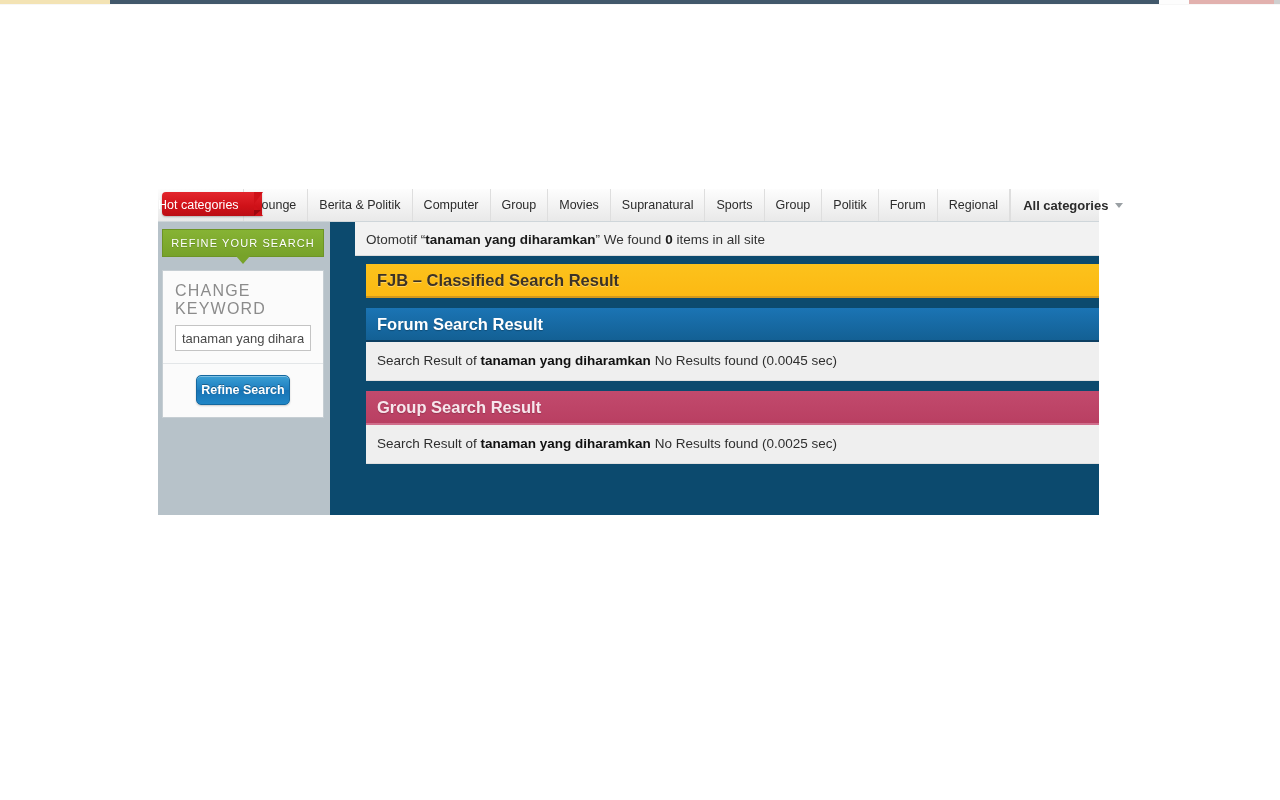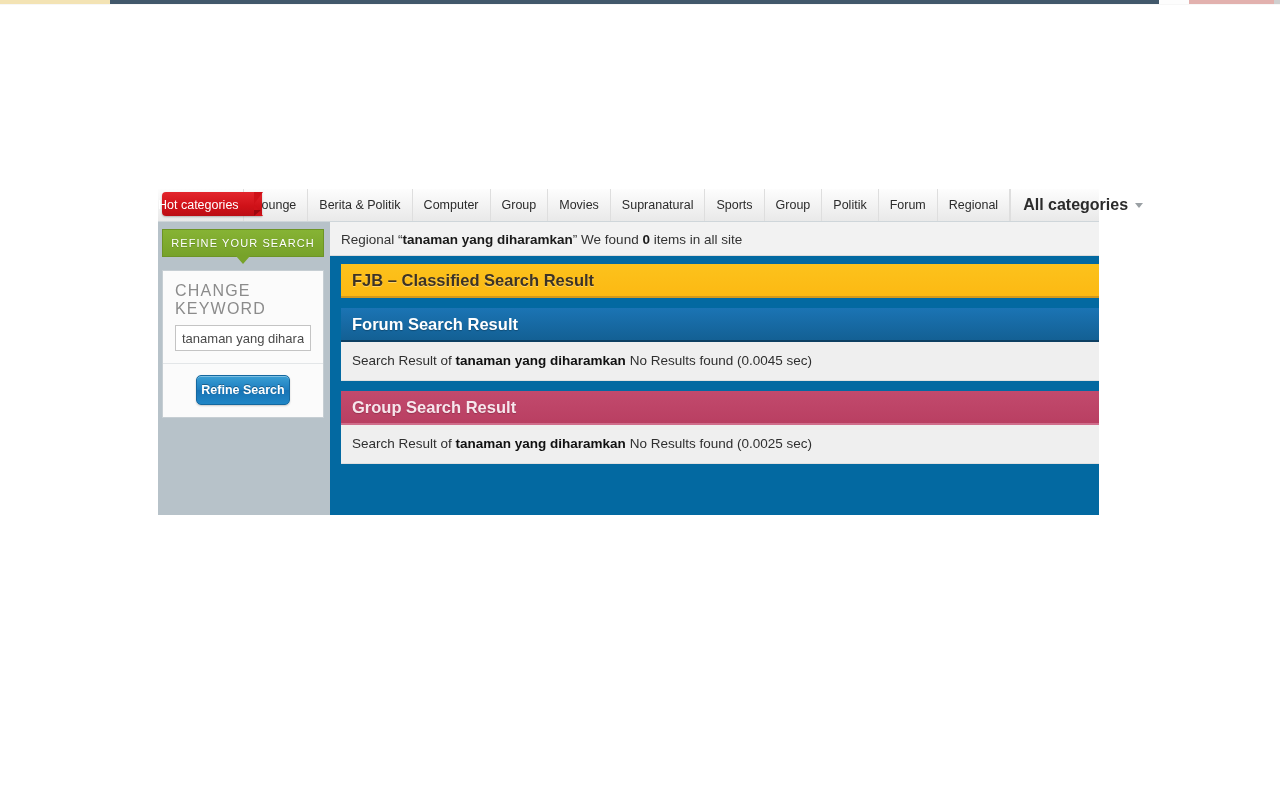--- a/index.html
+++ b/index.html
@@ -111,39 +111,40 @@
     border-left: 1px solid #dedede;
     white-space: nowrap;
   }
   .nav-item:first-of-type { border-left: none; }
   .nav-spacer { flex: 1; border-left: 1px solid #dedede; }
   .nav-all {
     display: flex;
     align-items: center;
     gap: 7px;
     padding: 0 12px 0 12px;
-    font-size: 16px;
+    font-size: 13px;
     font-weight: bold;
     color: #2b2b2b;
     border-left: 1px solid #dedede;
     white-space: nowrap;
   }
   .caret-down {
     width: 0; height: 0;
     border-left: 4px solid transparent;
     border-right: 4px solid transparent;
     border-top: 5px solid #9aa0a4;
     display: inline-block;
   }
 
   
   .body-wrap {
     display: flex;
-    background: #0369a1;
+    background: #0c4a6e;
     min-height: 293px;
+    gap: 25px;
   }
 
   
   .sidebar {
     width: 172px;
     background: #b7c2c9;
     padding: 7px 6px 0 2px;
     box-sizing: border-box;
   }
   .refine-tab {
@@ -365,21 +366,21 @@
           <div class="refine-divider"></div>
           <div class="refine-foot">
             <span class="btn-refine">Refine Search</span>
           </div>
         </div>
       </div>
 
       <div class="main">
 
         <div class="keyword-bar">
-          <span>Regional “</span><b>tanaman yang diharamkan</b><span>” We found </span><b>0</b><span> items in all site</span>
+          <span>Otomotif “</span><b>tanaman yang diharamkan</b><span>” We found </span><b>0</b><span> items in all site</span>
         </div>
 
         <div class="result-stack">
 
           <div class="result-block">
             <div class="result-head yellow">
               <span>FJB – Classified Search Result</span>
             </div>
           </div>
 

